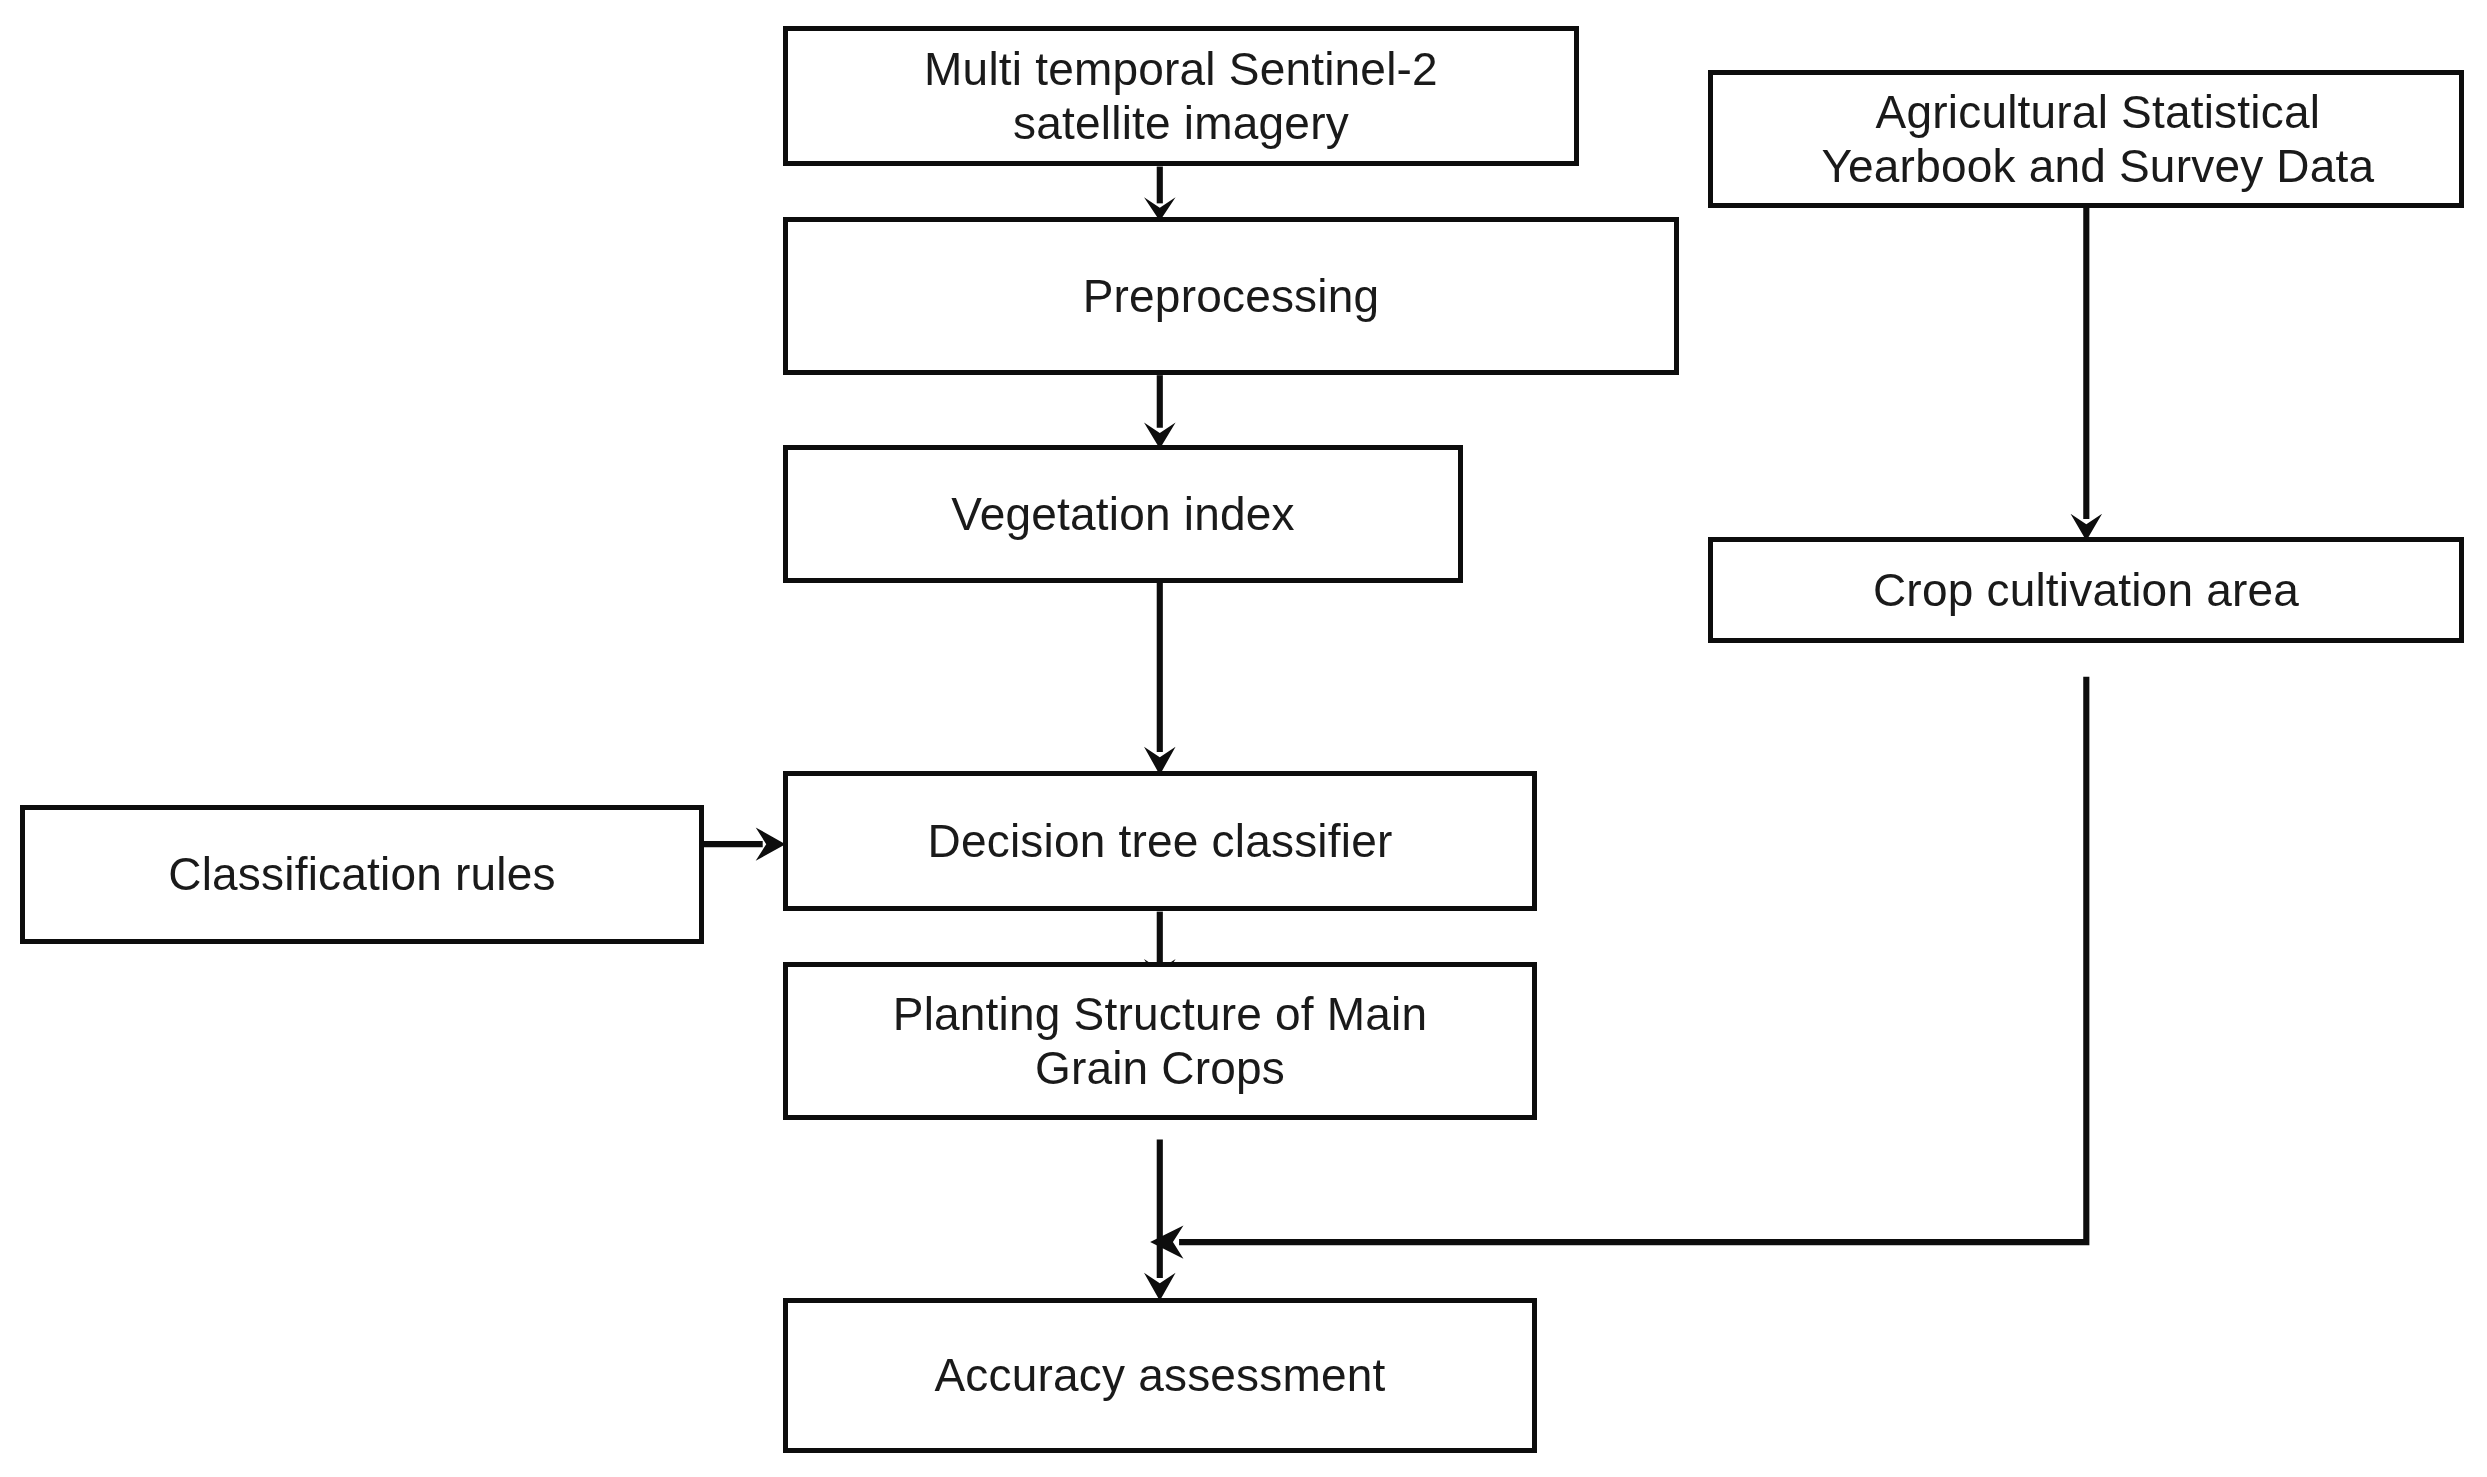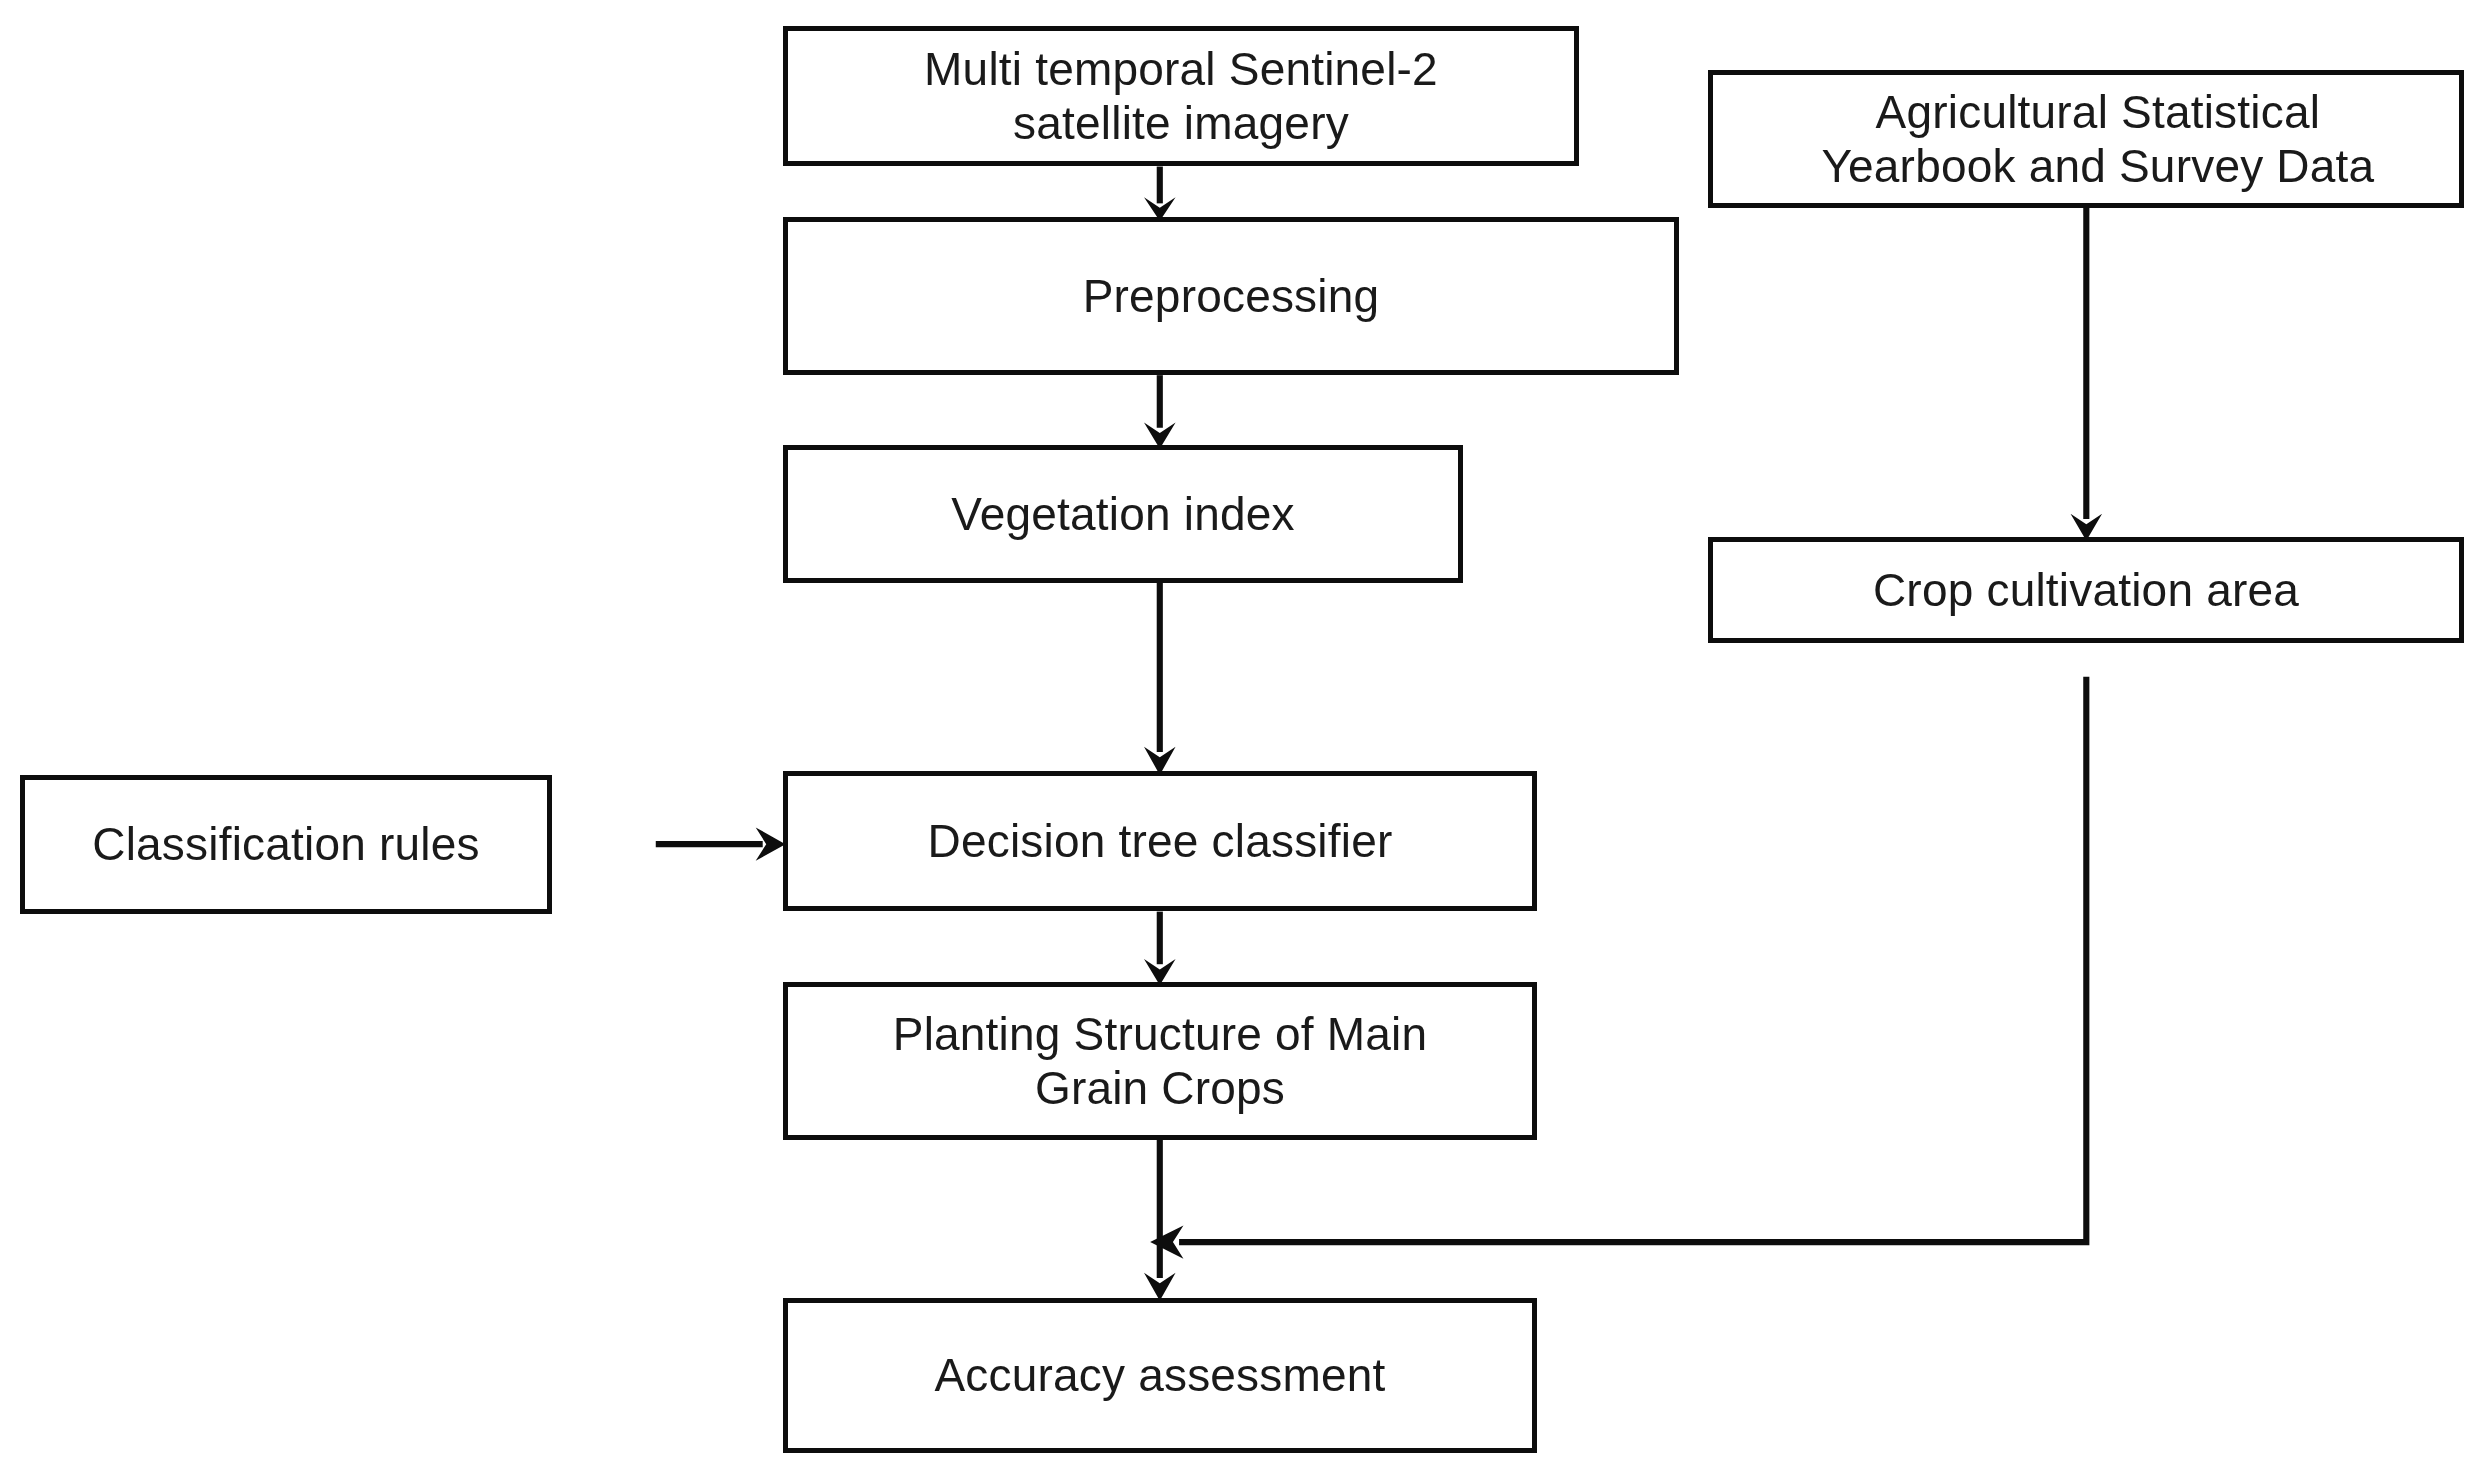--- a/index.html
+++ b/index.html
@@ -109,29 +109,29 @@
   </div>
 
   <div class="node" style="left:783px; top:217px; width:896px; height:158px;">
     <span class="node-label">Preprocessing</span>
   </div>
 
   <div class="node" style="left:783px; top:445px; width:680px; height:138px;">
     <span class="node-label">Vegetation index</span>
   </div>
 
-  <div class="node" style="left:20px; top:775px; width:532px; height:139px;text-align:right;">
+  <div class="node" style="left:20px; top:805px; width:684px; height:139px;text-align:right;">
     <span class="node-label">Classification rules</span>
   </div>
 
   <div class="node" style="left:783px; top:771px; width:754px; height:140px;">
     <span class="node-label">Decision tree classifier</span>
   </div>
 
-  <div class="node" style="left:783px; top:982px; width:754px; height:158px;">
+  <div class="node" style="left:783px; top:962px; width:754px; height:158px;">
     <span class="node-label">Planting Structure of Main
 Grain Crops</span>
   </div>
 
   <div class="node" style="left:783px; top:1298px; width:754px; height:155px;">
     <span class="node-label">Accuracy assessment</span>
   </div>
 
   <div class="node" style="left:1708px; top:70px; width:756px; height:138px;padding-left:36px;">
     <span class="node-label">Agricultural Statistical

